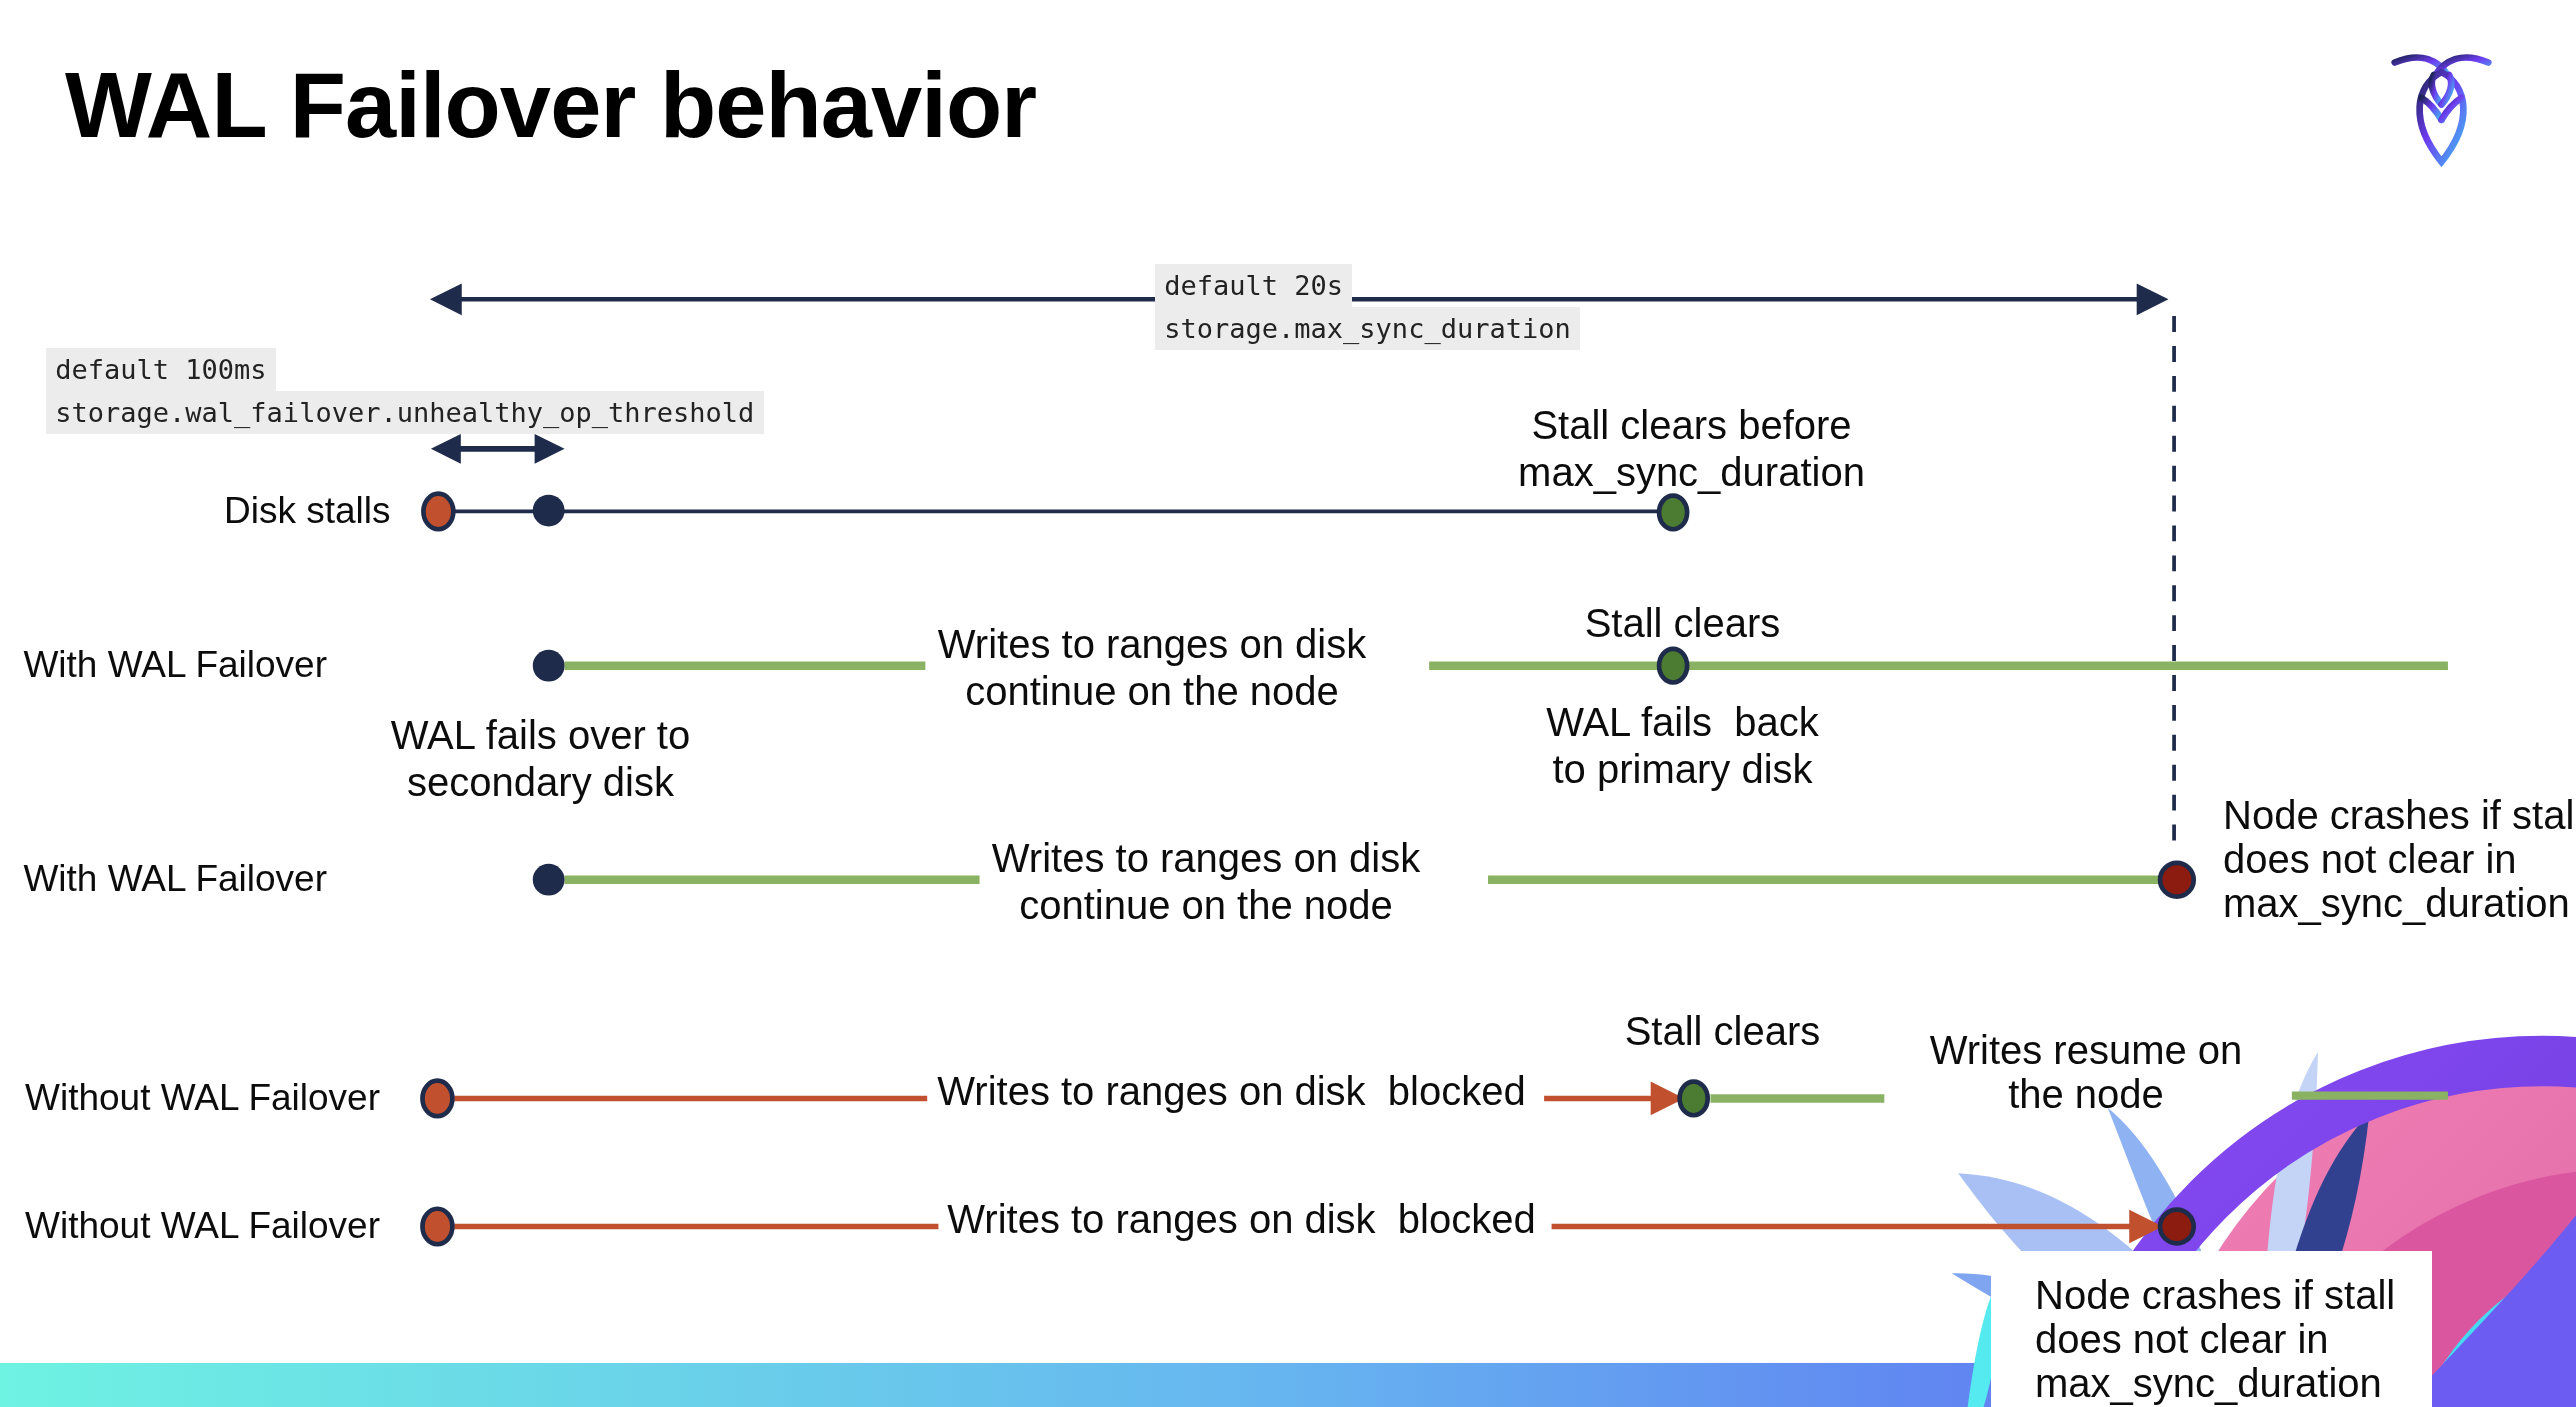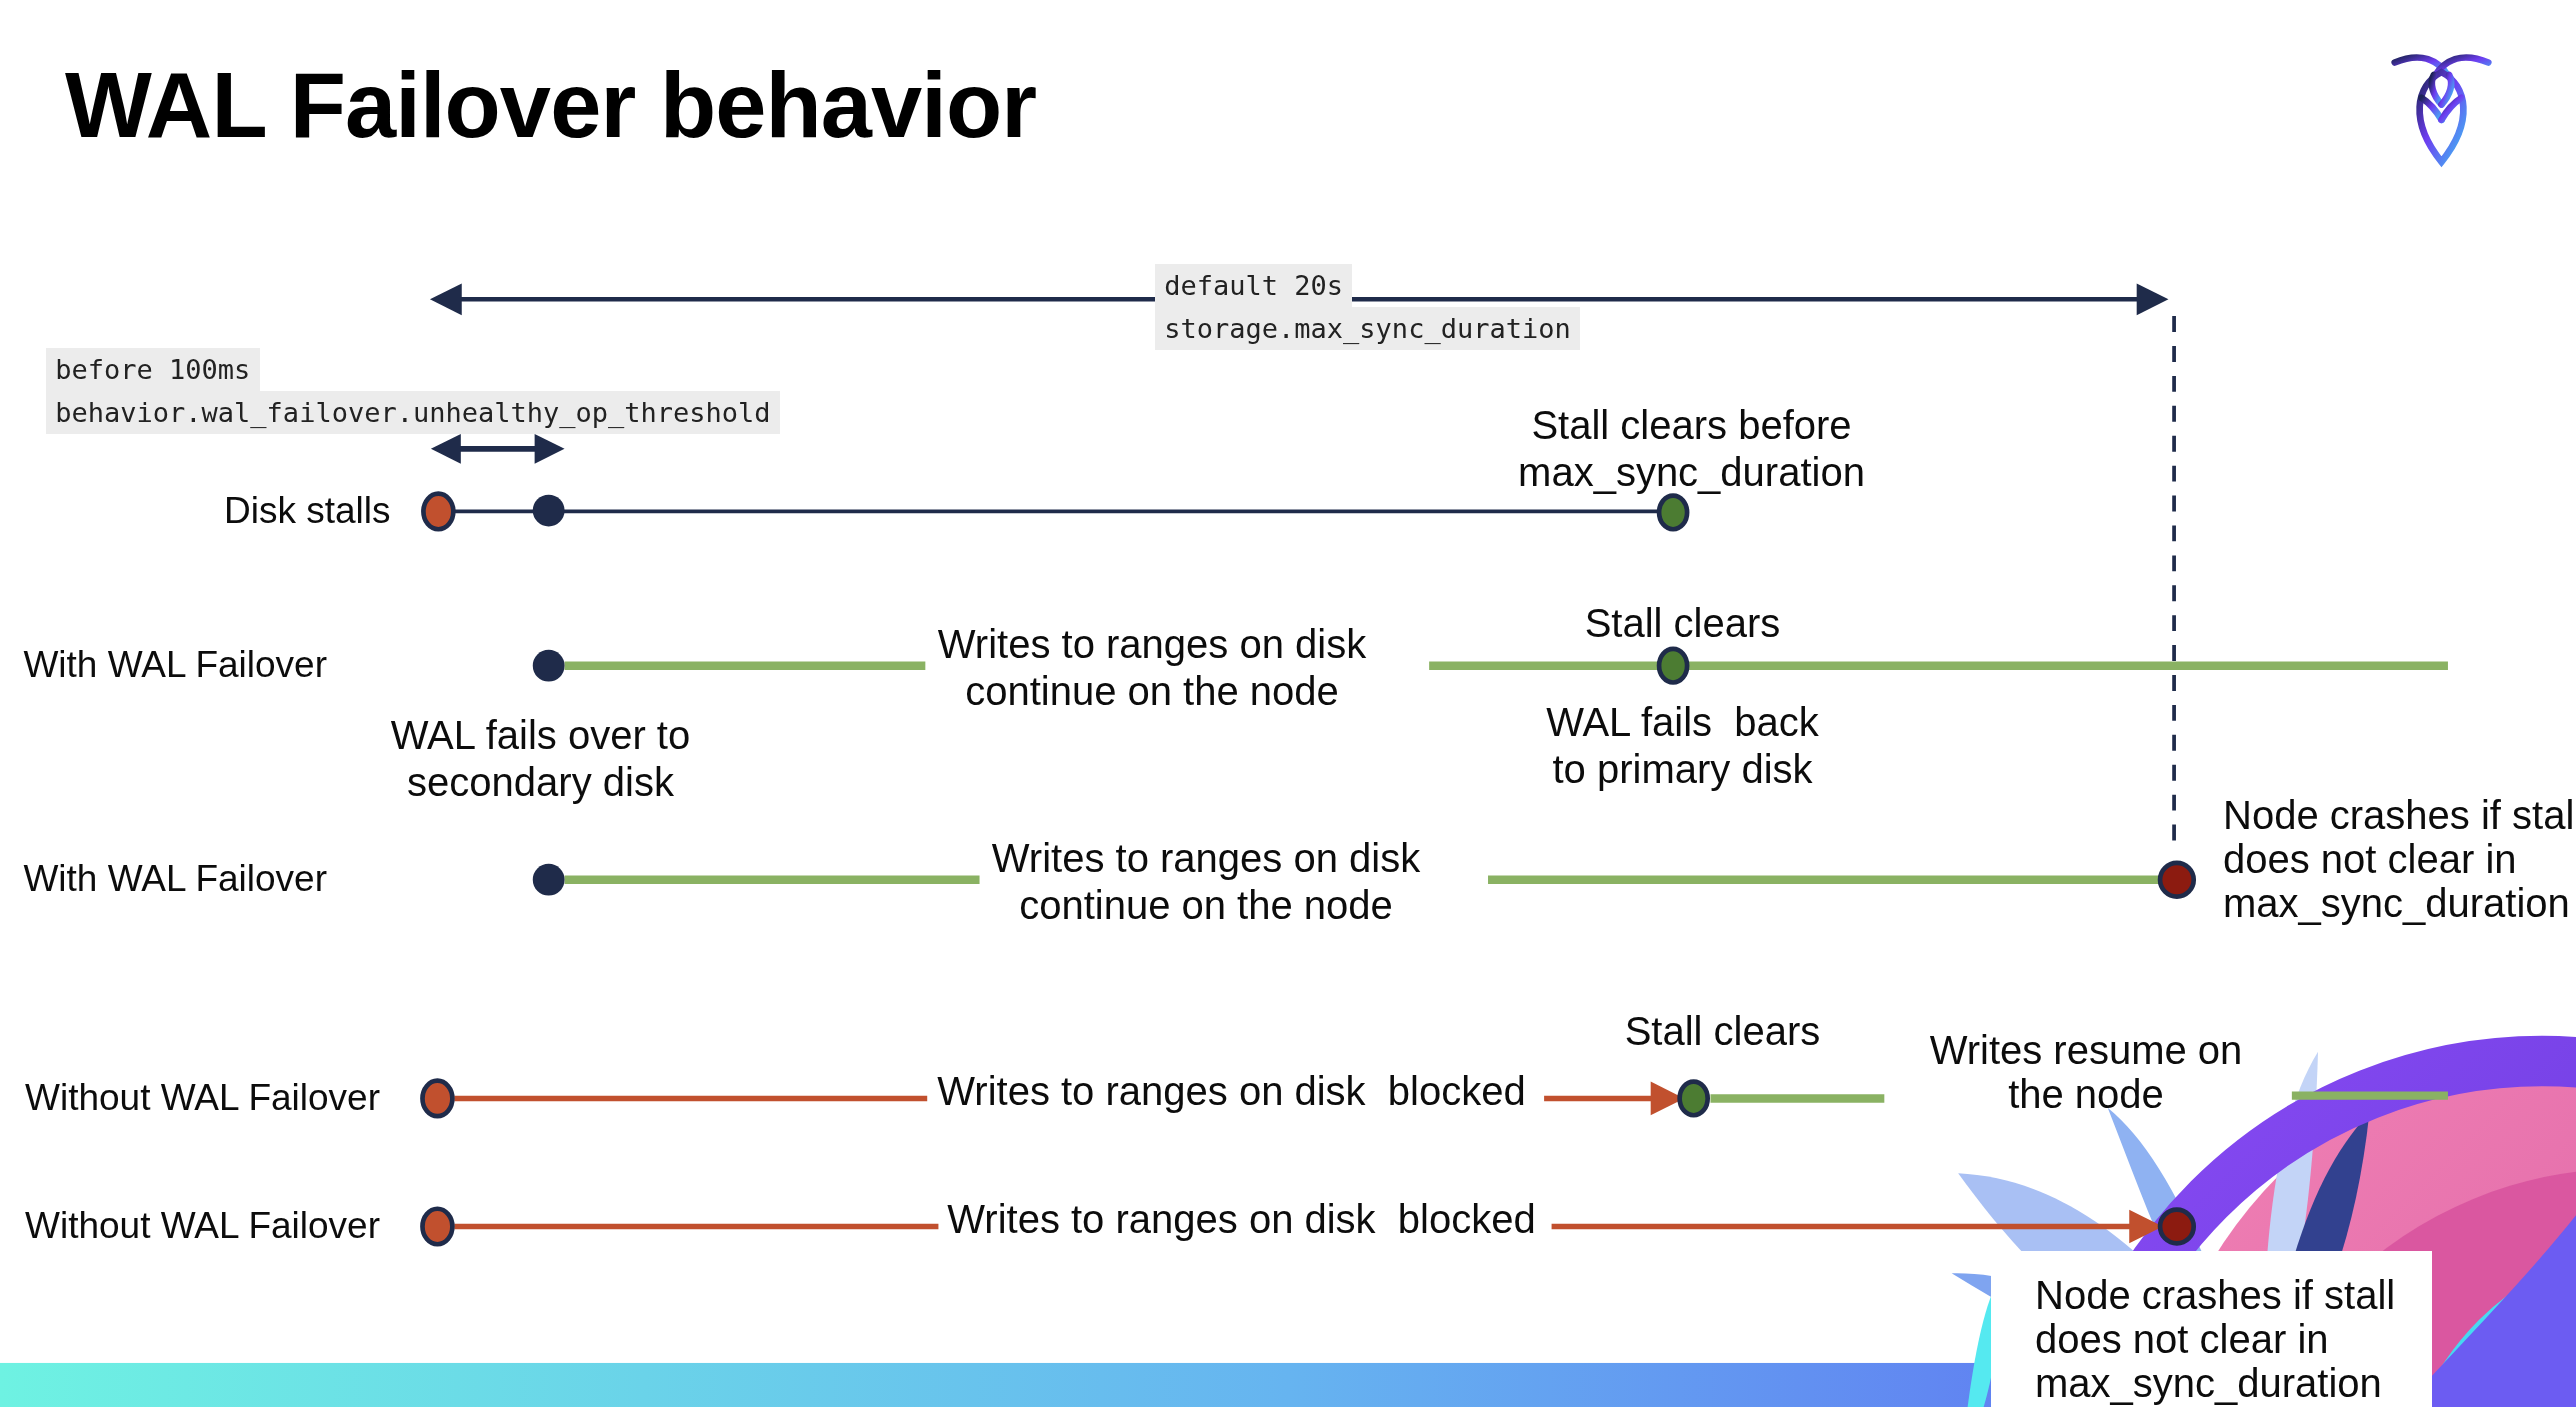--- a/index.html
+++ b/index.html
@@ -144,22 +144,22 @@
       <path d="M55,80 C62,68 68,62 76,57"></path>
     </g>
   </svg>
 
   <div class="abs mono-block" style="left:1143px;top:264px;">
     <span class="mono-line">default 20s</span>
     <span class="mono-line">storage.max_sync_duration</span>
   </div>
 
   <div class="abs mono-block" style="left:34px;top:348px;">
-    <span class="mono-line">before 100ms</span>
-    <span class="mono-line">behavior.wal_failover.unhealthy_op_threshold</span>
+    <span class="mono-line">default 100ms</span>
+    <span class="mono-line">storage.wal_failover.unhealthy_op_threshold</span>
   </div>
 
   <div class="abs row-label" style="left:224px;top:485px;">Disk stalls</div>
   <div class="abs row-label" style="left:23.4px;top:639px;">With WAL Failover</div>
   <div class="abs row-label" style="left:23.4px;top:853px;">With WAL Failover</div>
   <div class="abs row-label" style="left:25px;top:1072px;">Without WAL Failover</div>
   <div class="abs row-label" style="left:25px;top:1200px;">Without WAL Failover</div>
 
   <div class="abs annot" style="left:1430px;top:402px;width:523px;">Stall clears before
 max_sync_duration</div>

